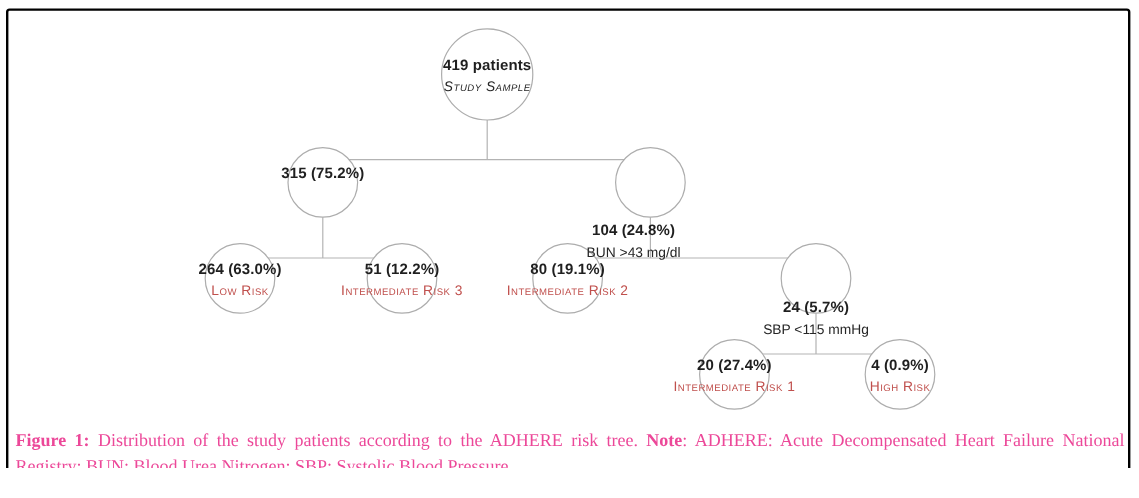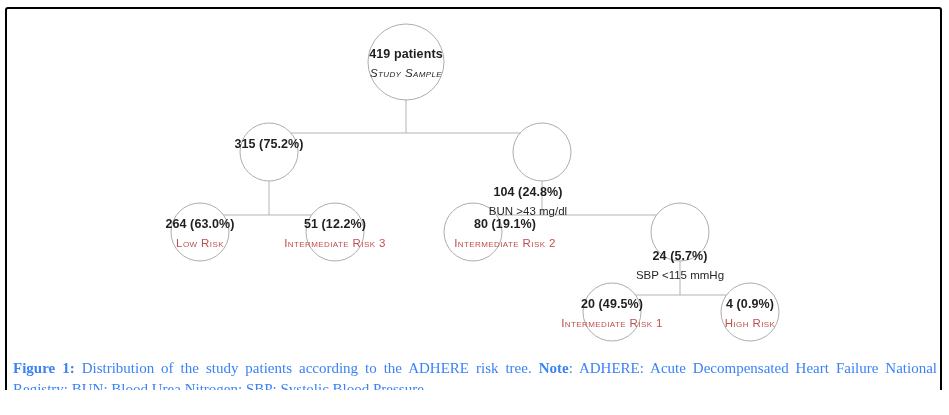--- a/index.html
+++ b/index.html
@@ -50,21 +50,21 @@
     letter-spacing: 0.4px;
   }
   .caption {
     position: absolute;
     left: 13px;
     top: 358px;
     width: 924px;
     font-family: "Liberation Serif", serif;
     font-size: 15px;
     line-height: 20.5px;
-    color: #3b82f6;
+    color: #ec4899;
   }
   .caption-line1 { text-align: justify; text-align-last: justify; }
   .caption-line2 { text-align: left; }
   .caption .bold { font-weight: bold; }
 </style>
 </head>
 <body>
 
 <div class="figure">
 
@@ -111,32 +111,32 @@
   <div class="node" style="left:90px; top:215px;">
     <div class="count">264 (63.0%)</div>
     <div class="label risk">Low Risk</div>
   </div>
 
   <div class="node" style="left:225px; top:215px;">
     <div class="count">51 (12.2%)</div>
     <div class="label risk">Intermediate Risk 3</div>
   </div>
 
-  <div class="node" style="left:363px; top:215px;padding-left:32px;">
+  <div class="node" style="left:363px; top:215px;">
     <div class="count">80 (19.1%)</div>
     <div class="label risk">Intermediate Risk 2</div>
   </div>
 
   <div class="node" style="left:570px; top:215px;margin-top:32px;">
     <div class="count">24 (5.7%)</div>
     <div class="label">SBP &lt;115 mmHg</div>
   </div>
 
   <div class="node" style="left:502px; top:295px;">
-    <div class="count">20 (49.5%)</div>
+    <div class="count">20 (27.4%)</div>
     <div class="label risk">Intermediate Risk 1</div>
   </div>
 
   <div class="node" style="left:640px; top:295px;">
     <div class="count">4 (0.9%)</div>
     <div class="label risk">High Risk</div>
   </div>
 
   <div class="caption">
     <div class="caption-line1">

